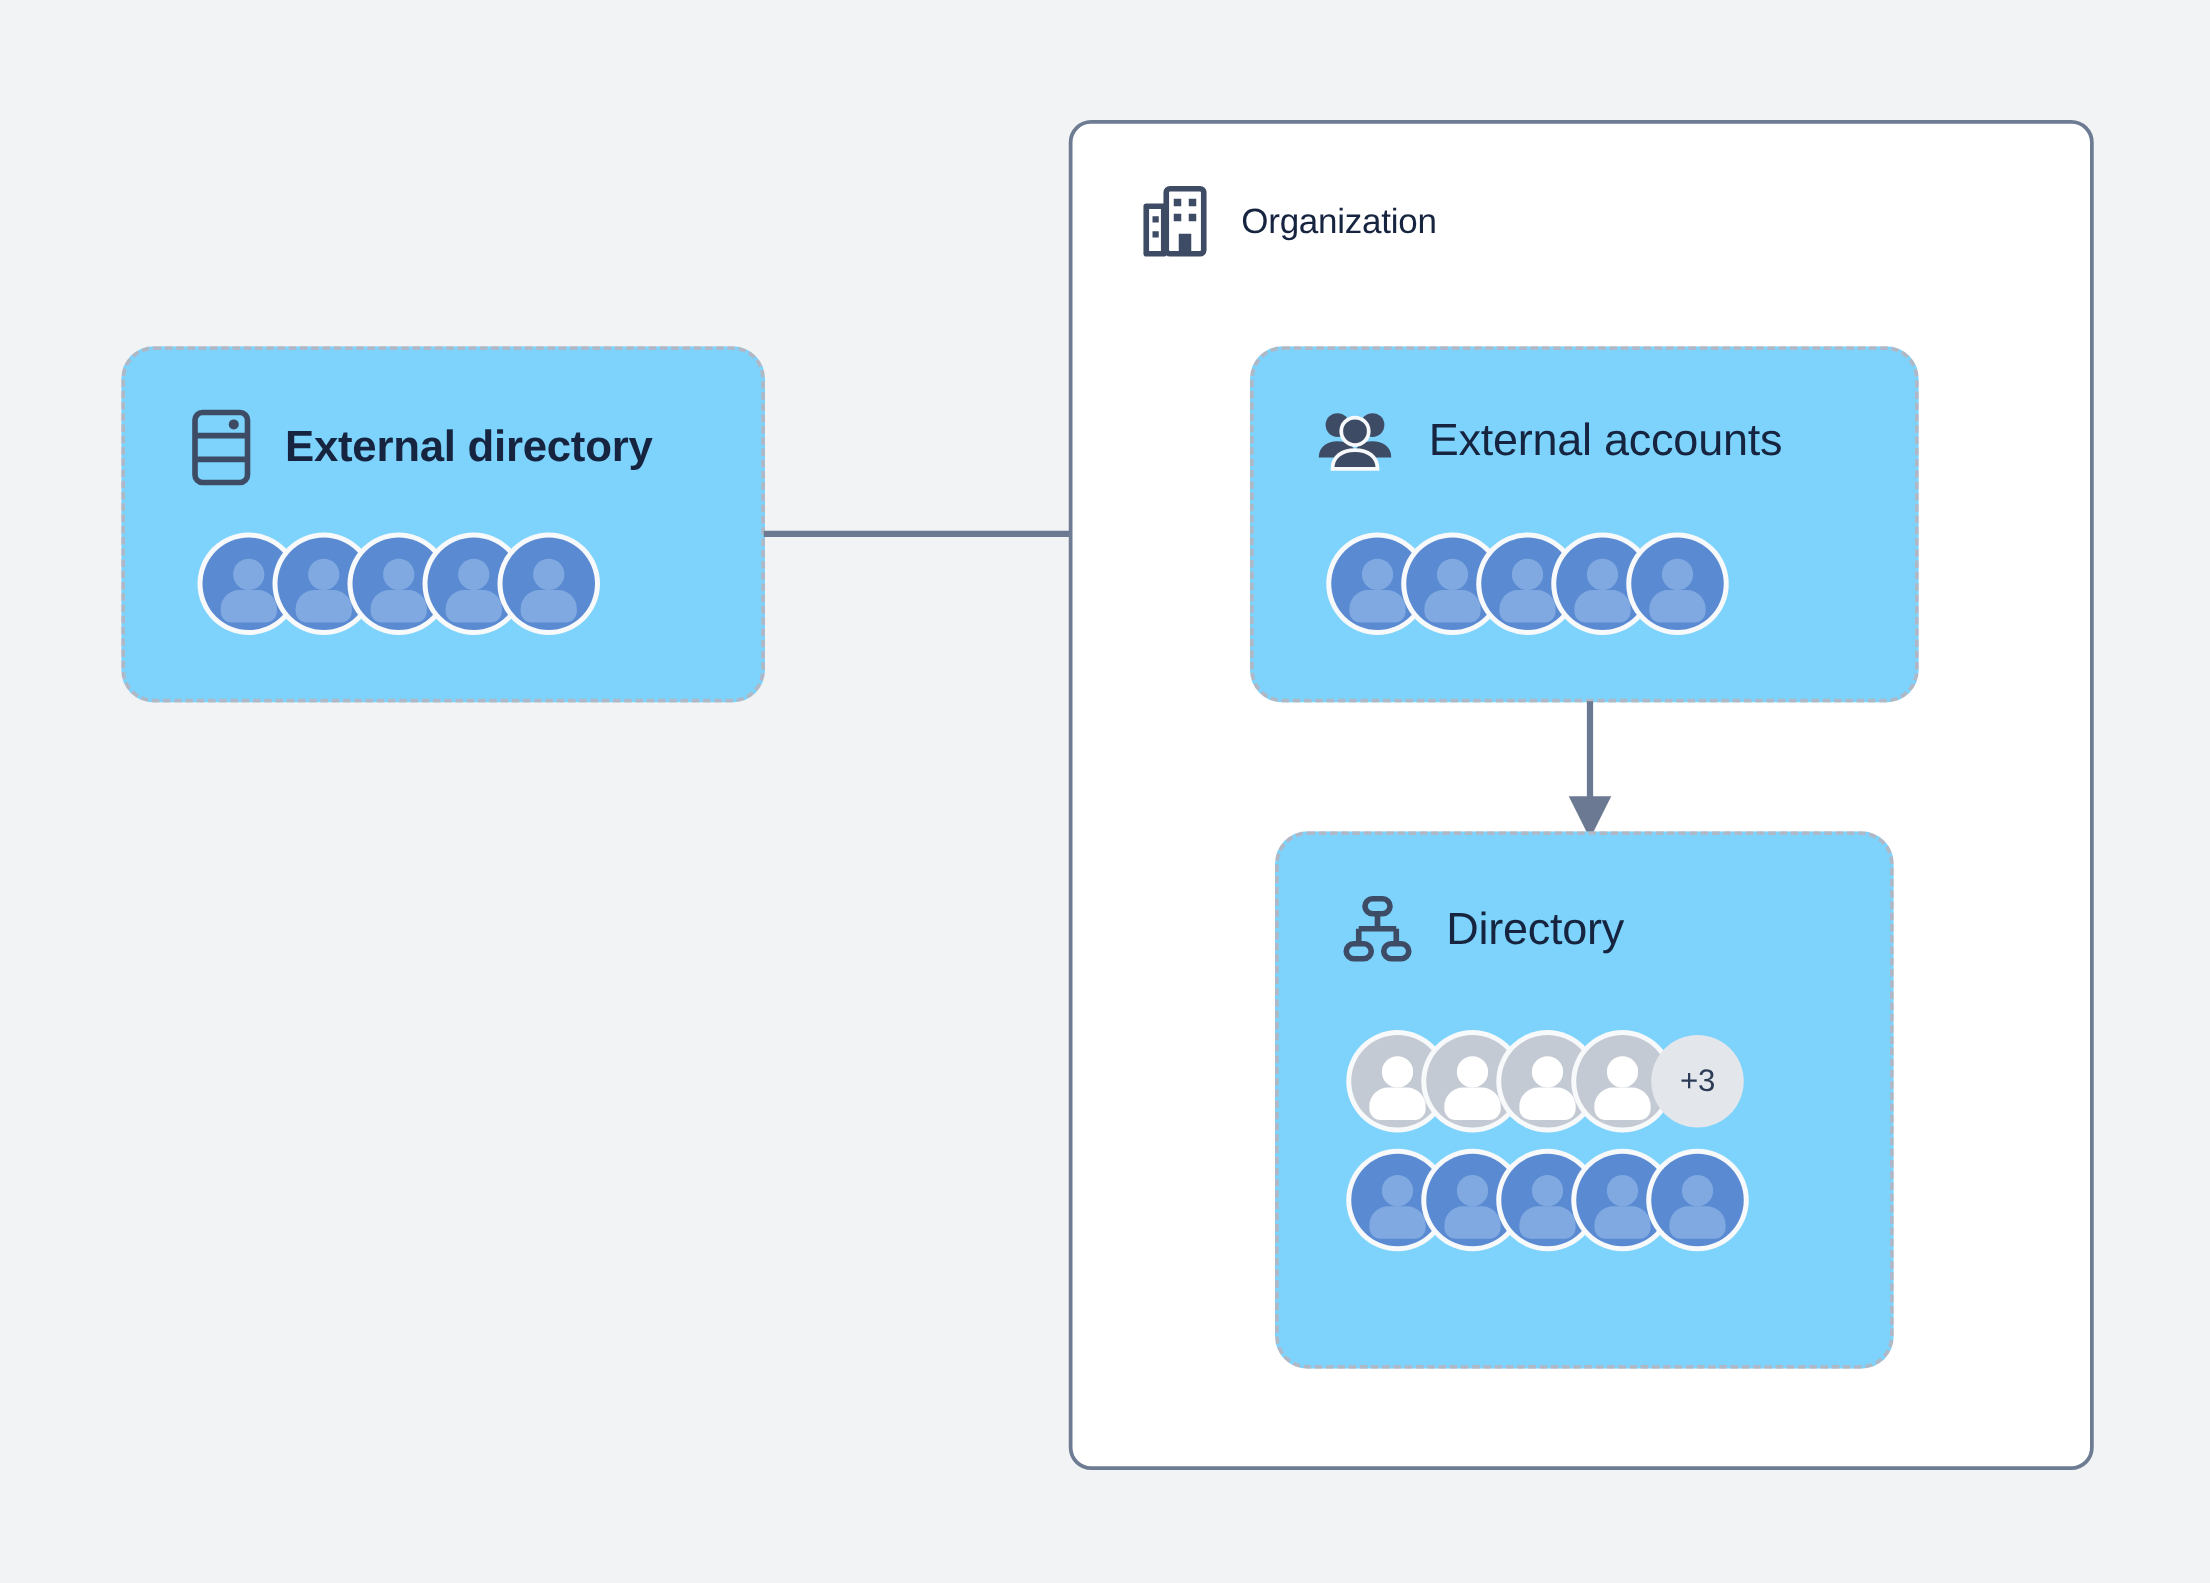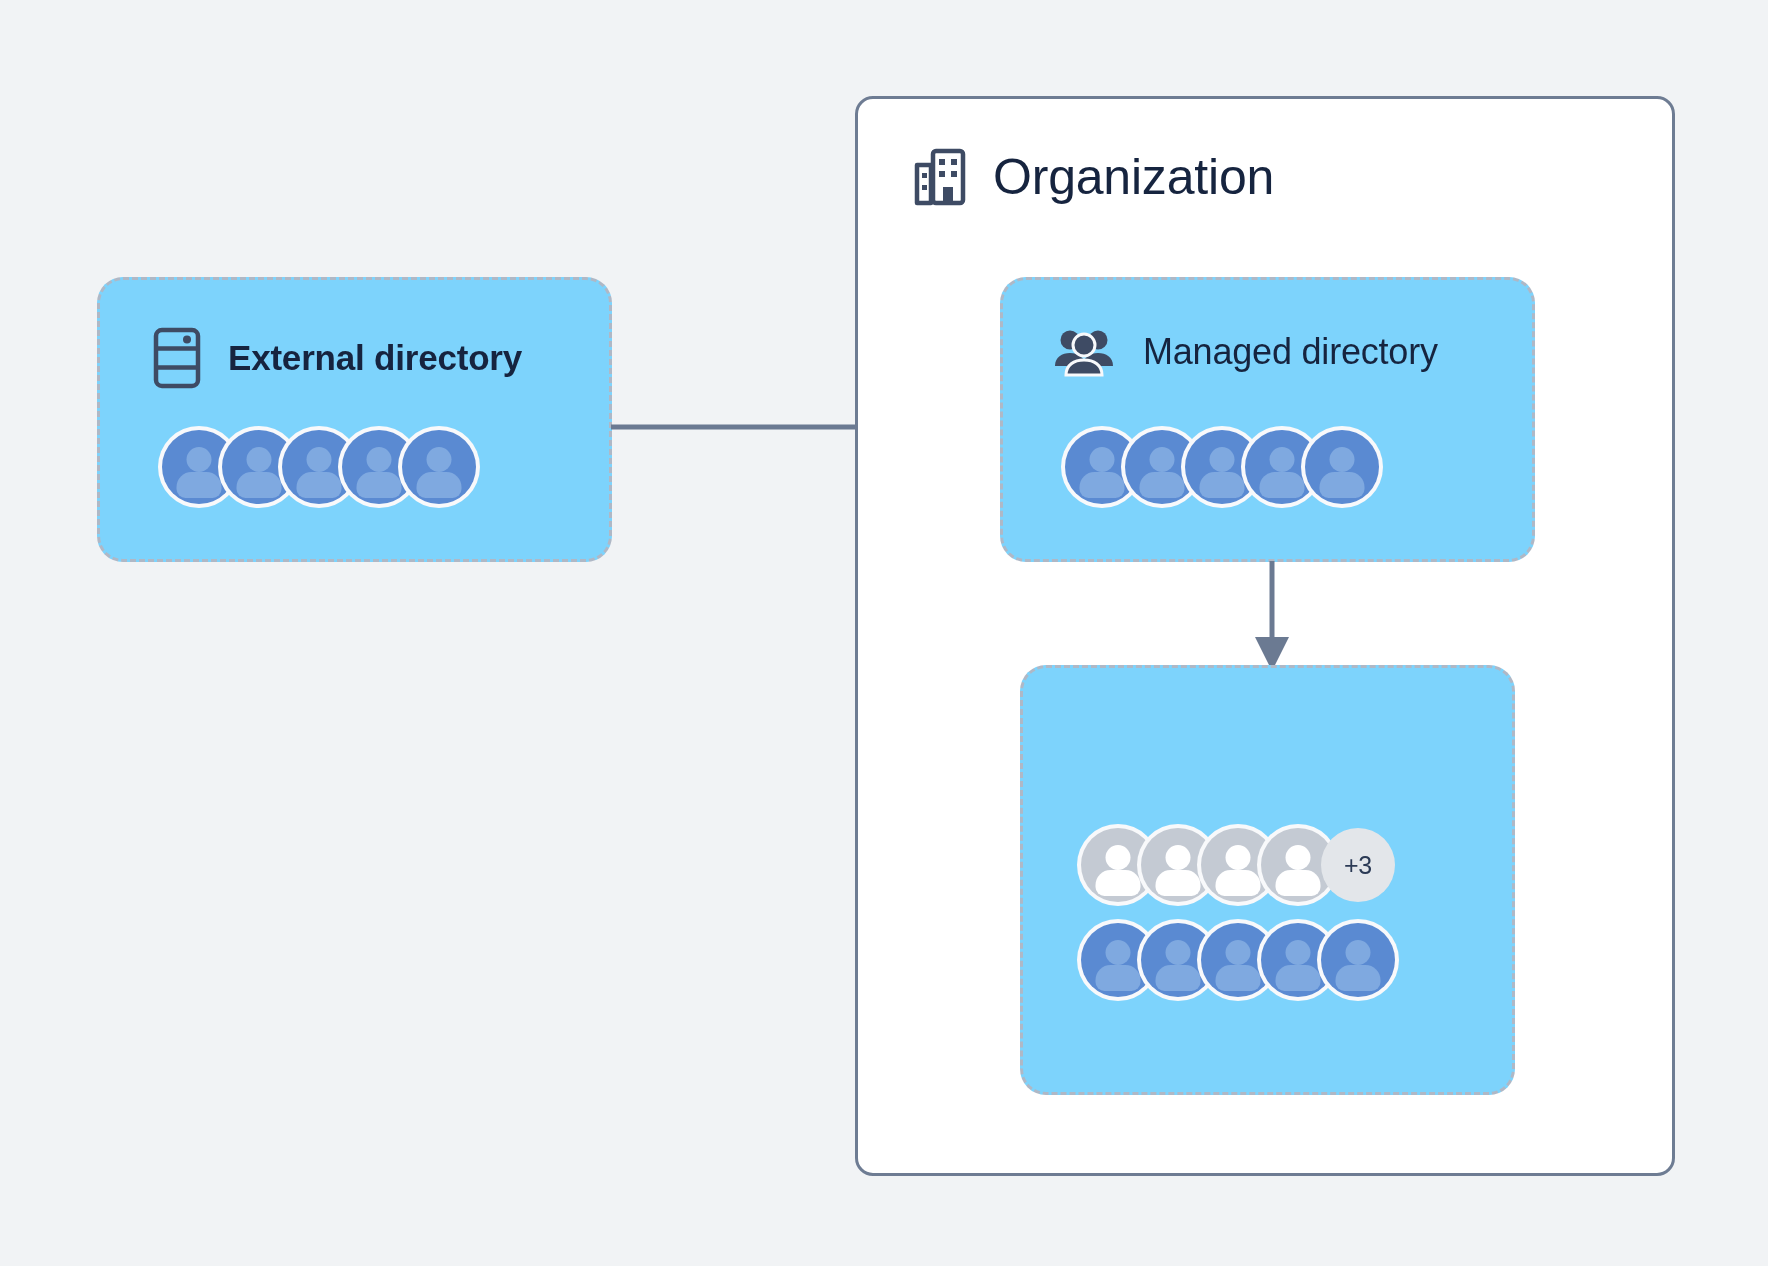--- a/index.html
+++ b/index.html
@@ -36,21 +36,21 @@
   .org-header {
     position: absolute;
     left: 55px;
     top: 48px;
     display: flex;
     align-items: center;
     gap: 26px;
   }
 
   .org-title {
-    font-size: 50px;
+    font-size: 28px;
     color: #16243F;
     font-weight: 400;
     letter-spacing: -0.2px;
     white-space: nowrap;
   }
 
   
   .group-box {
     position: absolute;
     background: #7dd3fc;
@@ -251,21 +251,21 @@
       <span class="icon">
         <svg width="62" height="48" viewBox="0 0 62 48" fill="none">
           <circle cx="17" cy="12" r="9.5" fill="#3E4B64"></circle>
           <circle cx="45" cy="12" r="9.5" fill="#3E4B64"></circle>
           <path d="M2 38 c0-9 7-13 15-13 s15 4 15 13 z" fill="#3E4B64"></path>
           <path d="M30 38 c0-9 7-13 15-13 s15 4 15 13 z" fill="#3E4B64"></path>
           <circle cx="31" cy="17" r="11" fill="#3E4B64" stroke="#F8F9FB" stroke-width="3"></circle>
           <path d="M13 47 c0-10 8-15 18-15 s18 5 18 15 z" fill="#3E4B64" stroke="#F8F9FB" stroke-width="3"></path>
         </svg>
       </span>
-      <span class="group-title">Managed directory</span>
+      <span class="group-title">External accounts</span>
     </div>
     <div class="avatar-row">
       <div class="avatar blue">
           <span class="head"></span>
           <span class="body"></span>
         </div>
       <div class="avatar blue">
           <span class="head"></span>
           <span class="body"></span>
         </div>
@@ -285,20 +285,34 @@
   </div>
 
   <div class="arrow-v">
     <svg width="40" height="110" viewBox="0 0 40 110">
       <line x1="20" y1="0" x2="20" y2="80" stroke="#6B7A92" stroke-width="5"></line>
       <polygon points="3,76 37,76 20,110" fill="#6B7A92"></polygon>
     </svg>
   </div>
 
   <div class="group-box gb-directory">
+    <div class="group-header">
+      <span class="icon">
+        <svg width="54" height="54" viewBox="0 0 54 54" fill="none">
+          <rect x="17" y="3" width="20" height="12" rx="6" stroke="#3E4B64" stroke-width="4.5"></rect>
+          <rect x="2" y="39" width="20" height="12" rx="6" stroke="#3E4B64" stroke-width="4.5"></rect>
+          <rect x="32" y="39" width="20" height="12" rx="6" stroke="#3E4B64" stroke-width="4.5"></rect>
+          <line x1="27" y1="15" x2="27" y2="27" stroke="#3E4B64" stroke-width="4.5"></line>
+          <line x1="12" y1="27" x2="42" y2="27" stroke="#3E4B64" stroke-width="4.5"></line>
+          <line x1="12" y1="27" x2="12" y2="39" stroke="#3E4B64" stroke-width="4.5"></line>
+          <line x1="42" y1="27" x2="42" y2="39" stroke="#3E4B64" stroke-width="4.5"></line>
+        </svg>
+      </span>
+      <span class="group-title">Directory</span>
+    </div>
 
     <div class="avatar-row row-gray">
       <div class="avatar gray">
           <span class="head"></span>
           <span class="body"></span>
         </div>
       <div class="avatar gray">
           <span class="head"></span>
           <span class="body"></span>
         </div>

